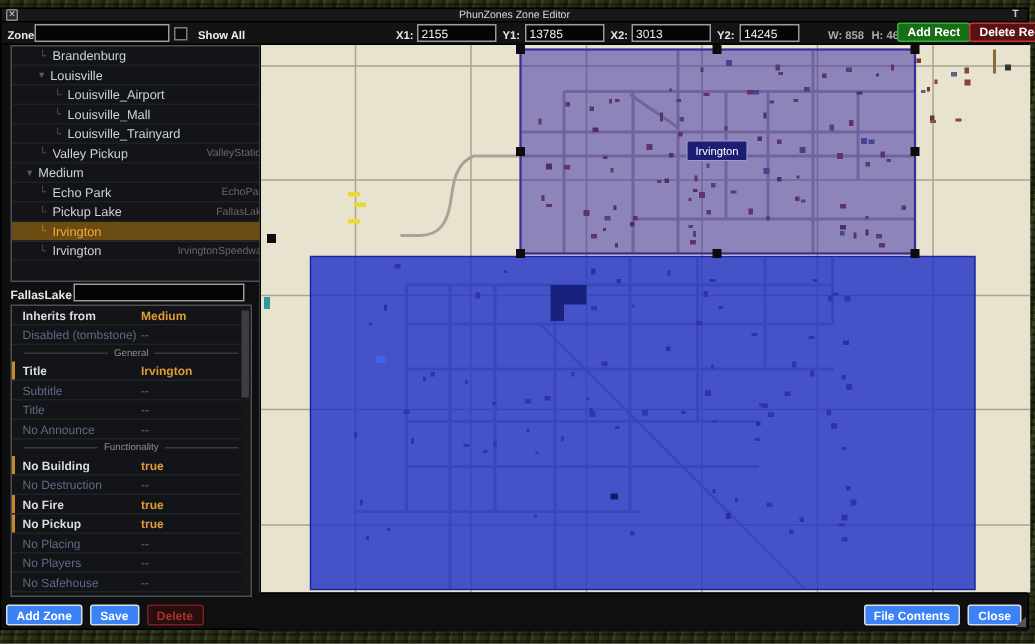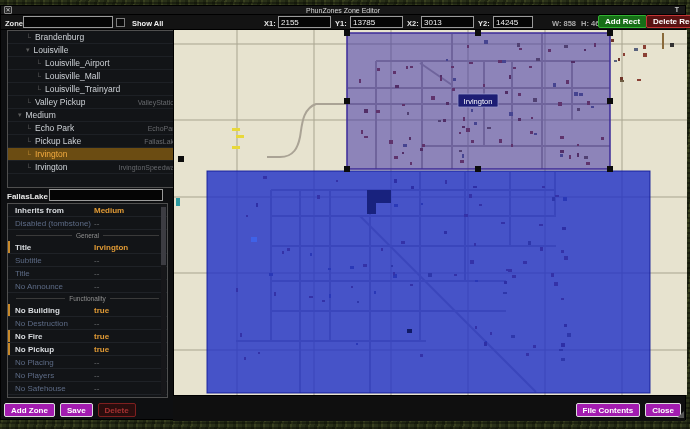--- a/index.html
+++ b/index.html
@@ -32,21 +32,21 @@
   .lbl { position:absolute; font-size:7.5px; font-weight:bold; color:#e6e6e6; top:4px; }
   .tinput { position:absolute; top:1px; height:12px; background:#050505;
     border:1px solid #9a9a9a; color:#f0f0f0; font-size:8px; padding:0 2px;
     font-family:Liberation Sans, sans-serif; }
   .sizetxt { position:absolute; top:4px; font-size:7.5px; color:#a9a9a9; font-weight:bold; }
   .chk { position:absolute; left:115px; top:3px; width:9px; height:9px;
     background:#0a0a0a; border:1px solid #7d7d7d; }
   .showall { position:absolute; left:131px; top:4px; font-size:7.5px; font-weight:bold;
     color:#f0f0f0; background:none; border:none; font-family:"Liberation Sans", sans-serif; }
 
-  .btn { background:#a21caf; border:1px solid #dcdcdc; border-radius:2px; color:#fff;
+  .btn { background:#3b82f6; border:1px solid #dcdcdc; border-radius:2px; color:#fff;
     font-size:8px; font-weight:bold; height:14px; padding:0 6px;
     font-family:"Liberation Sans", sans-serif; white-space:nowrap; }
   .btn-rect { position:absolute; top:0px; height:13px; }
   .btn-green { background:#176e17; border-color:#32b232; }
   .btn-delrect { background:#5a1212; border-color:#c33535; }
   .btn-disabled { background:#2a0d0d; border-color:#7e1f1f; color:#a83232; }
 
   
   .panel { position:absolute; background:#121417; border:1px solid #4f4f4f; }
   #tree-panel { left:6px; top:24px; width:184px; height:158px; overflow:hidden; }

